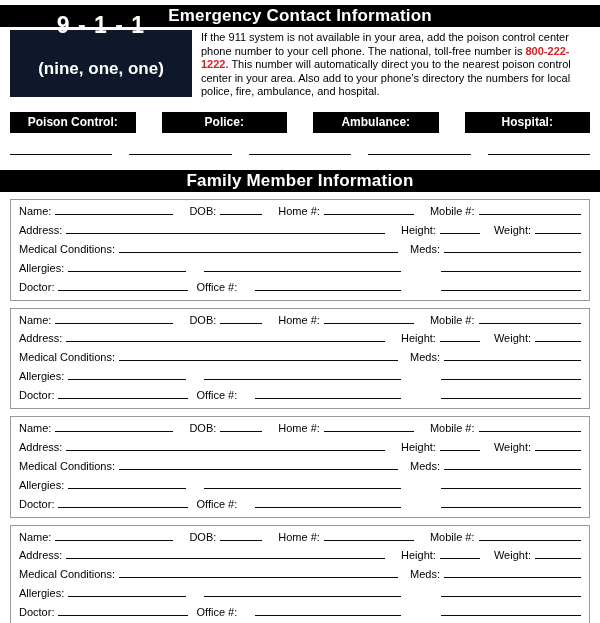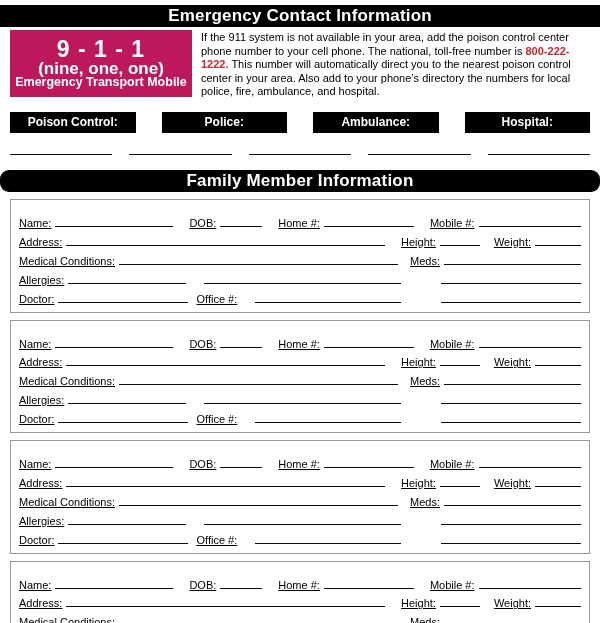--- a/index.html
+++ b/index.html
@@ -9,21 +9,21 @@
     -webkit-font-smoothing:antialiased;
   }
   .page{position:relative;width:600px;height:623px;overflow:hidden;}
 
   
   .bar{
     background:#000;color:#fff;font-weight:bold;font-size:17px;
     text-align:center;height:22px;line-height:22px;letter-spacing:.2px;
   }
   .bar.top{margin-top:5px;}
-  .bar.family{margin-top:15px;border-radius:9px;}
+  .bar.family{margin-top:15px;}
 
   
   .info{display:flex;margin:3px 10px 0 10px;}
   .redbox{
     width:182px;min-width:182px;height:67px;color:#fff;text-align:center;
     display:flex;flex-direction:column;justify-content:center;
     background:#d1232a;
   }
   .r-num{font-size:23px;font-weight:bold;line-height:25px;letter-spacing:1px;}
   .r-sub{font-size:17px;font-weight:bold;line-height:13px;}
@@ -38,21 +38,21 @@
     text-align:center;height:21px;line-height:21px;white-space:nowrap;
   }
   .clines{display:flex;gap:17px;margin:21px 10px 0 10px;}
   .ccell{flex:1;}
   .cline{border-bottom:1.6px solid #0a0a0a;height:0;}
 
   
   .members{margin:0;}
   .member{
     margin:7px 10px 0 10px;border:1.5px solid #999;
-    padding:14px 8px 3px 8px;background:#fff;text-decoration:underline;
+    padding:2px 8px 3px 8px;background:#fff;
   }
   .row{display:flex;align-items:baseline;line-height:18.9px;font-size:11px;}
   .lbl{white-space:nowrap;}
   .ln{
     display:inline-block;border-bottom:1.5px solid #0a0a0a;height:0;
     margin-left:4px;margin-bottom:-2px;
   }
   .grow{flex:1 1 auto;}
   .ml8{margin-left:8px;}  .ml10{margin-left:16px;}
   .ml12{margin-left:12px;} .ml14{margin-left:14px;}
@@ -64,21 +64,21 @@
 </head>
 <body>
 
 <div class="page">
 
   <div class="bar top">
     <span>Emergency Contact Information</span>
   </div>
 
   <div class="info">
-    <div class="redbox" style="background: #be185d;">
+    <div class="redbox" style="background: #0f172a; gap: 24px;">
       <div class="r-num">9 - 1 - 1</div>
       <div class="r-sub">(nine, one, one)</div>
       <div class="r-cap">Emergency Transport Mobile</div>
     </div>
     <div class="intro"><span>If the 911 system is not available in your area, add the poison control center phone number to your cell phone. The national, toll-free number is </span><span class="phone" style="color: rgb(209, 35, 42);">800-222-1222.</span><span> This number will automatically direct you to the nearest poison control center in your area. Also add to your phone’s directory the numbers for local police, fire, ambulance, and hospital.</span></div>
   </div>
 
   <div class="contacts">
       <div class="cbox">Poison Control:</div>
       <div class="cbox">Police:</div>

